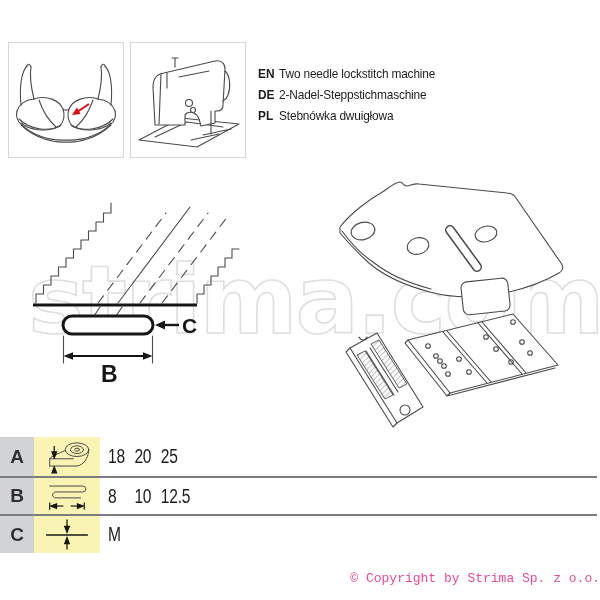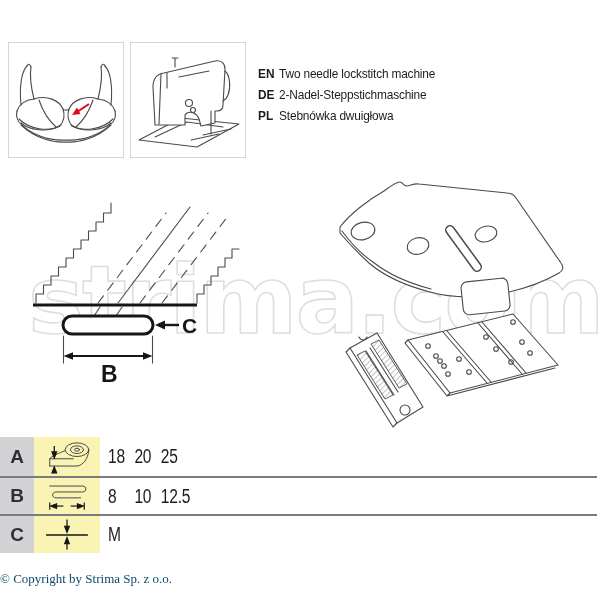--- a/index.html
+++ b/index.html
@@ -32,22 +32,22 @@
               display:flex; align-items:center; justify-content:center;
               font-weight:bold; font-size:19px; color:#2f2f31; }
   .cell-icon { position:absolute; left:34px; top:0; width:66px; height:100%; background:#faf4b4;
                display:flex; align-items:center; justify-content:center; }
   .cell-values { position:absolute; left:108px; top:0; height:100%; display:flex; align-items:center;
                  transform:scaleX(0.8); transform-origin:left center; }
   .cell-values span { display:inline-block; width:33px; font-size:19.5px; color:#1c1c1c; letter-spacing:-0.3px; }
   .sep-line { position:absolute; left:0; width:597px; height:2px; background:#7c7c7e; }
 
   
-  .copyright { position:absolute; left:0; top:571px; width:600px; text-align:left;
-               font-family:Liberation Serif, serif; font-size:13px; color:#0c4a6e; }
+  .copyright { position:absolute; left:0; top:571px; width:600px; text-align:right;
+               font-family:Liberation Mono, monospace; font-size:13px; color:#ec4899; }
 
   .ln { stroke:#4a4a4a; stroke-width:1.1; fill:none; stroke-linecap:round; stroke-linejoin:round; }
   .lnw { stroke:#4a4a4a; stroke-width:1.1; fill:#ffffff; stroke-linecap:round; stroke-linejoin:round; }
 </style>
 </head>
 <body>
 
 <div class="page">
 
   <svg class="watermark-svg" width="600" height="130">

